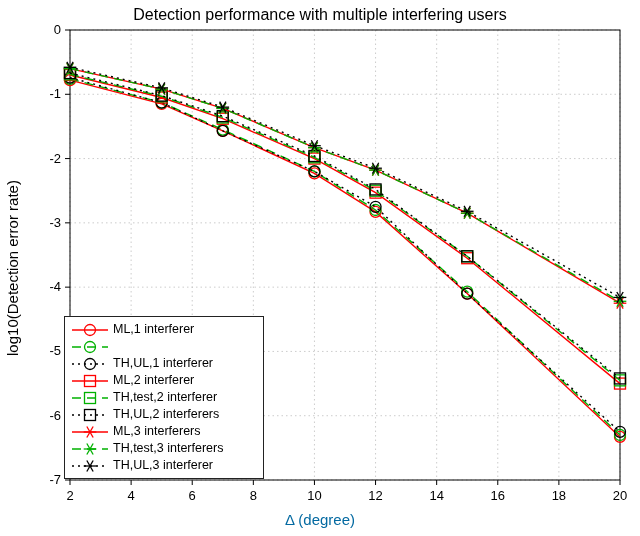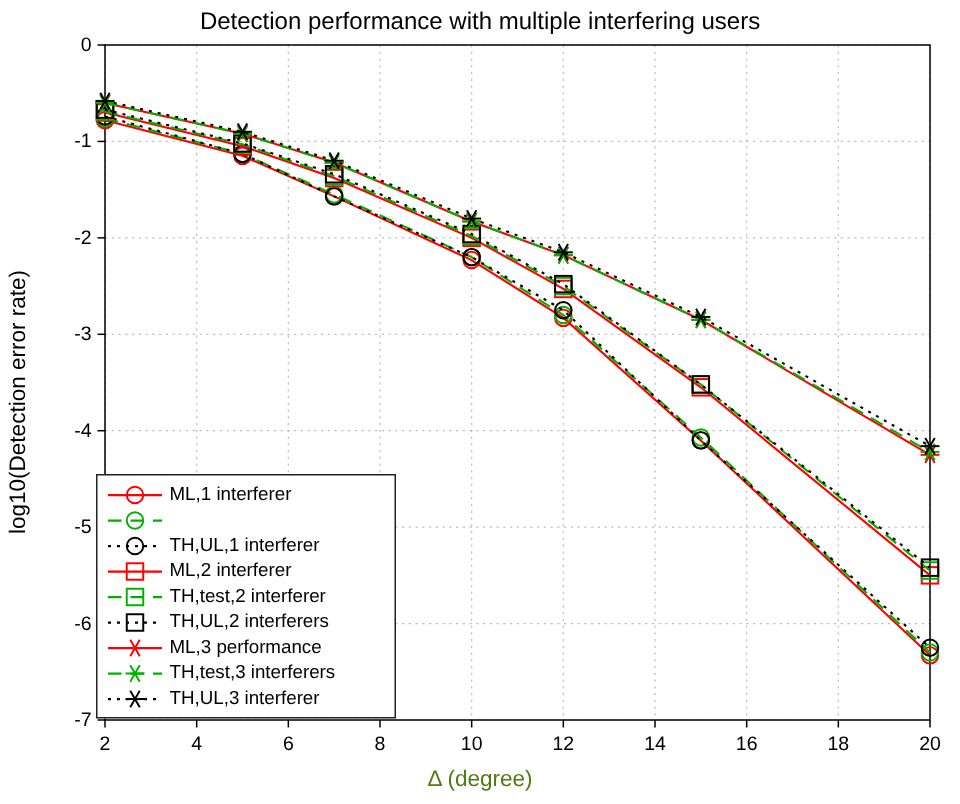--- a/index.html
+++ b/index.html
@@ -34,21 +34,21 @@
     color: #000;
     white-space: nowrap;
   }
   .xlabel {
     position: absolute;
     bottom: 8px;
     left: 0;
     width: 100%;
     text-align: center;
     font-size: 15px;
-    color: #4d7c0f;
+    color: #0369a1;
   }
   svg.plot {
     position: absolute;
     left: 0;
     top: 0;
   }
   .tick-label {
     font-size: 13px;
     fill: #000;
   }
@@ -370,21 +370,21 @@
       <div class="legend-row">
         <svg class="legend-swatch" width="38" height="14">
           <line x1="1" y1="7" x2="37" y2="7" stroke="#ff0000" stroke-width="1.5"></line>
           <line x1="19" y1="7" x2="25.325" y2="7" stroke="#ff0000" stroke-width="1.3"></line>
           <line x1="19" y1="7" x2="22.1625" y2="12.477610678936575" stroke="#ff0000" stroke-width="1.3"></line>
           <line x1="19" y1="7" x2="15.837500000000002" y2="12.477610678936575" stroke="#ff0000" stroke-width="1.3"></line>
           <line x1="19" y1="7" x2="12.675" y2="7.000000000000001" stroke="#ff0000" stroke-width="1.3"></line>
           <line x1="19" y1="7" x2="15.837499999999997" y2="1.522389321063427" stroke="#ff0000" stroke-width="1.3"></line>
           <line x1="19" y1="7" x2="22.1625" y2="1.522389321063426" stroke="#ff0000" stroke-width="1.3"></line>
         </svg>
-        <span class="legend-text">ML,3 performance</span>
+        <span class="legend-text">ML,3 interferers</span>
       </div>
       <div class="legend-row">
         <svg class="legend-swatch" width="38" height="14">
           <line x1="1" y1="7" x2="37" y2="7" stroke="#00b100" stroke-width="1.5" stroke-dasharray="9 6"></line>
           <line x1="19" y1="7" x2="25.325" y2="7" stroke="#00b100" stroke-width="1.3"></line>
           <line x1="19" y1="7" x2="22.1625" y2="12.477610678936575" stroke="#00b100" stroke-width="1.3"></line>
           <line x1="19" y1="7" x2="15.837500000000002" y2="12.477610678936575" stroke="#00b100" stroke-width="1.3"></line>
           <line x1="19" y1="7" x2="12.675" y2="7.000000000000001" stroke="#00b100" stroke-width="1.3"></line>
           <line x1="19" y1="7" x2="15.837499999999997" y2="1.522389321063427" stroke="#00b100" stroke-width="1.3"></line>
           <line x1="19" y1="7" x2="22.1625" y2="1.522389321063426" stroke="#00b100" stroke-width="1.3"></line>

